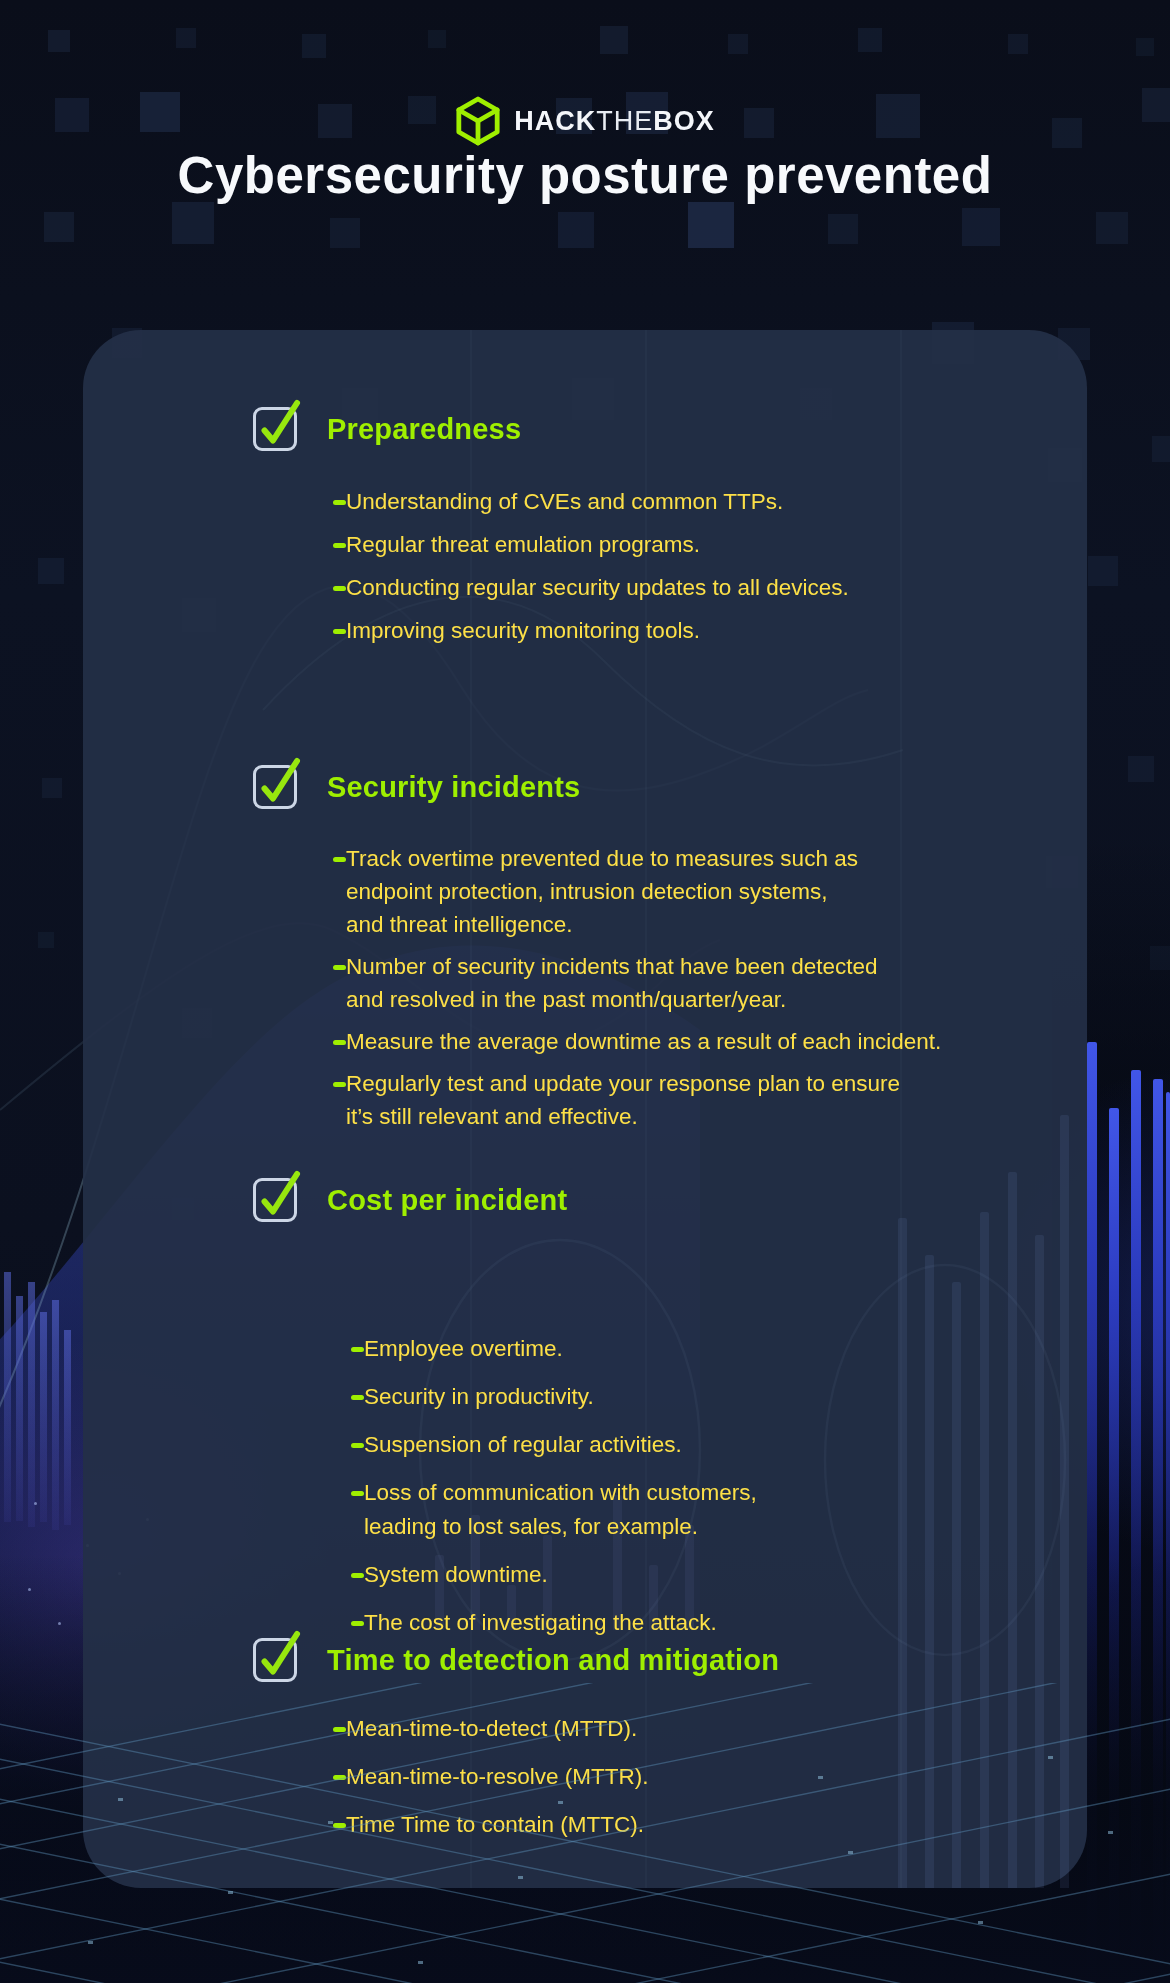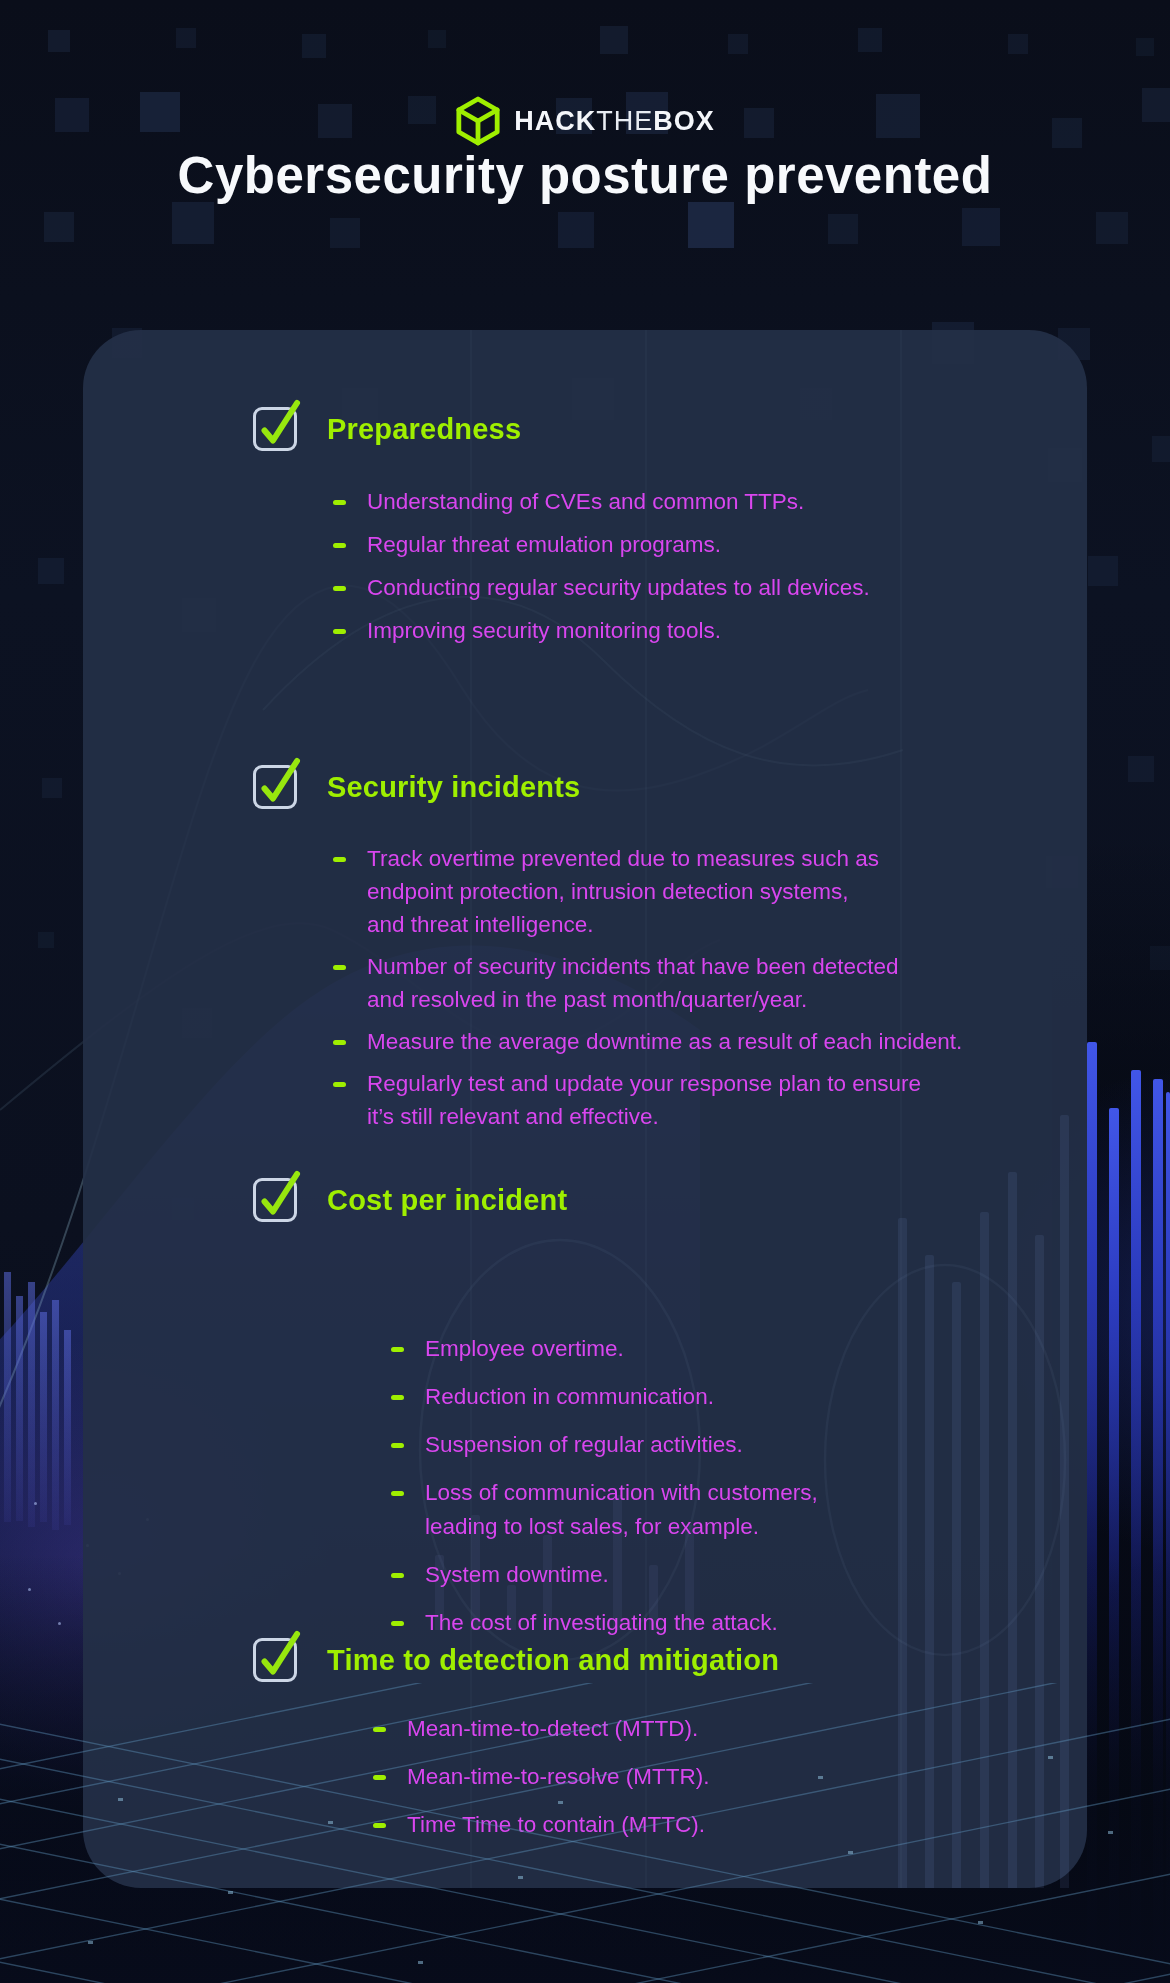--- a/index.html
+++ b/index.html
@@ -35,27 +35,27 @@
   #title{position:absolute;left:0;top:146px;width:100%;text-align:center;
          font-size:51px;font-weight:700;color:#f7f9fc;letter-spacing:.5px;}
   
   .sec{position:absolute;left:170px;width:900px;}
   .sec-head{display:flex;align-items:center;gap:30px;height:44px;}
   .cbx{position:relative;flex:none;width:38px;height:38px;border:3px solid #ccd6e6;border-radius:9px;}
   .cbx svg{position:absolute;left:0;top:0;overflow:visible;}
   .sec-head h2{margin:0;font-size:29px;font-weight:700;color:#9fef00;letter-spacing:.2px;}
   ul.items{list-style:none;margin:0;padding:0;position:absolute;left:80px;width:820px;}
   ul.items.sub{left:98px;}
-  ul.items li{display:flex;gap:21px;font-size:22.5px;line-height:34px;color:#d946ef;}
+  ul.items li{display:flex;gap:0;font-size:22.5px;line-height:34px;color:#fde047;}
   .s2 ul.items li{line-height:33px;}
   .dash{flex:none;width:13px;height:4.5px;border-radius:3px;background:#9fef00;margin-top:15px;}
   .txt{white-space:pre-line;}
   .intro{position:absolute;left:75px;font-size:22.5px;line-height:34px;color:#b9c4da;}
   .m9  li{margin-bottom:9px;}
-  .m14 li{margin-bottom:14px;margin-left:40px;}
+  .m14 li{margin-bottom:14px;}
 </style>
 </head>
 <body>
 
 <div id="stage">
 
   <div>
     <div class="sq" style="left:48px;top:30px;width:22px;height:22px;opacity:.5"></div>
       <div class="sq" style="left:176px;top:28px;width:20px;height:20px;opacity:.4"></div>
       <div class="sq" style="left:302px;top:34px;width:24px;height:24px;opacity:.45"></div>
@@ -244,21 +244,21 @@
         </span>
         <h2>Cost per incident</h2>
       </div>
       <ul class="items sub m14" style="top:154px">
         <li>
             <span class="dash"></span>
             <span class="txt">Employee overtime.</span>
           </li>
         <li>
             <span class="dash"></span>
-            <span class="txt">Reduction in communication.</span>
+            <span class="txt">Security in productivity.</span>
           </li>
         <li>
             <span class="dash"></span>
             <span class="txt">Suspension of regular activities.</span>
           </li>
         <li>
             <span class="dash"></span>
             <span class="txt">Loss of communication with customers,
 leading to lost sales, for example.</span>
           </li>

